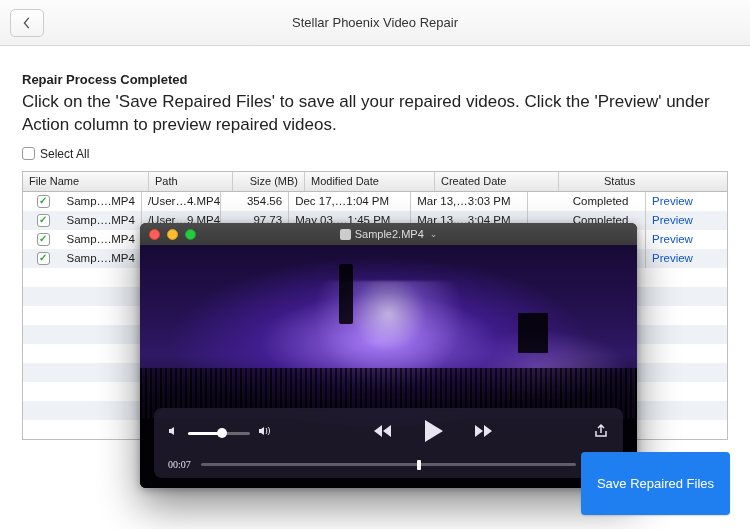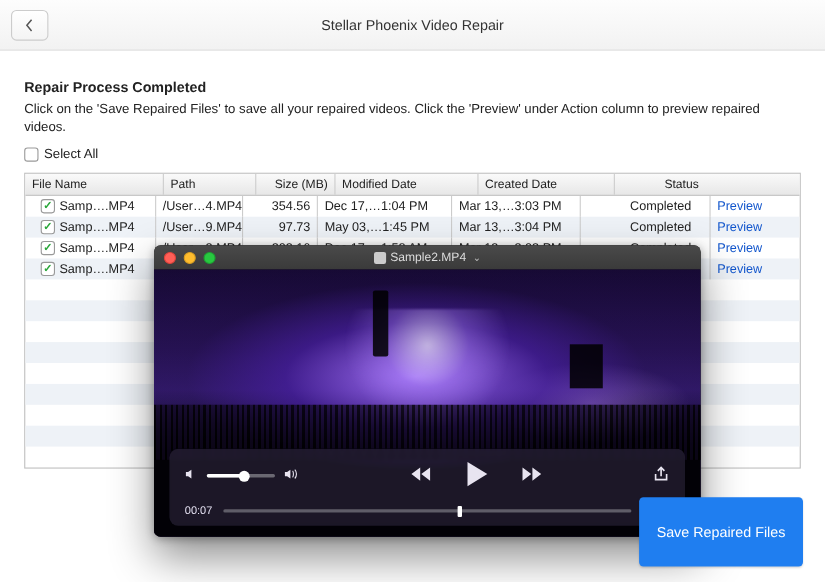--- a/index.html
+++ b/index.html
@@ -8,40 +8,40 @@
   
   .titlebar { height: 46px; background: linear-gradient(#fdfdfd,#f2f2f2); border-bottom: 1px solid #d9d9d9; display: flex; align-items: center; position: relative; }
   .titlebar .title { position: absolute; left: 0; right: 0; text-align: center; font-size: 13px; color: #333; }
   .back-btn { width: 34px; height: 28px; margin-left: 10px; border: 1px solid #ccc; border-radius: 5px; background: linear-gradient(#fff,#f4f4f4); display:flex; align-items:center; justify-content:center; position:relative; z-index:2; }
   .back-btn svg { width:10px; height:12px; }
   .toolbar-wrap { position:absolute; left:50%; transform:translateX(-50%); bottom:4px; display:flex; gap:8px; z-index:2; }
 
   
   .content { padding: 26px 18px 0 22px; }
   .h1 { font-size: 13px; font-weight: bold; margin-bottom: 4px; }
-  .desc { font-size: 12px; color:#222; line-height:1.35; max-width: 690px; }
+  .desc { font-size: 17px; color:#222; line-height:1.35; max-width: 690px; }
   .selectall-row { margin-top: 10px; display:flex; align-items:center; gap:5px; font-size:12px; }
   .chk { width:13px; height:13px; border:1px solid #999; border-radius:3px; background:#fff; display:inline-flex; align-items:center; justify-content:center; }
   .chk.checked::after { content:"✓"; font-size:10px; color:#2aa63a; font-weight:bold; line-height:1; }
 
   
   .table { margin-top:10px; border:1px solid #bfbfbf; width: 706px; background:#fff; overflow:hidden; }
   .thead { display:flex; background:linear-gradient(#fafafa,#e7e7e7); border-bottom:1px solid #bbb; height:20px; font-size:11px; color:#222; }
   .th, .td { border-right:1px solid #ccc; padding:3px 6px; display:flex; align-items:center; overflow:hidden; white-space:nowrap; text-overflow:ellipsis; }
   .th:last-child, .td:last-child { border-right:none; }
   .c-file { width:126px; }
   .c-path { width:84px; }
   .c-size { width:72px; justify-content:flex-end; }
   .c-mod  { width:130px; }
   .c-crt  { width:124px; }
   .c-stat { width:84px;margin-left:39px; }
   .c-act  { width:86px; }
   .tbody .tr { display:flex; height:19px; font-size:11.5px; }
   .tbody .tr.alt { background:#eef2f7; }
-  .td.c-file { gap:4px; padding-left:14px; }
+  .td.c-file { gap:17px; padding-left:14px; }
   .link { color:#1155cc; cursor:pointer; }
   .emptyrow { height:19px; }
   .emptyrow.alt { background:#eef2f7; }
 
   
   .player { position:absolute; left:140px; top:223px; width:497px; height:265px; border-radius:6px; overflow:hidden; box-shadow:0 18px 40px rgba(0,0,0,.45), 0 2px 8px rgba(0,0,0,.3); background:#111; }
   .player-titlebar { height:22px; background:linear-gradient(#4a4a4a,#3a3a3a); display:flex; align-items:center; position:relative; }
   .traffic { display:flex; gap:7px; margin-left:9px; }
   .traffic .dot { width:11px; height:11px; border-radius:50%; }
   .dot.red { background:#ff5f57; border:1px solid #e1433b; }
@@ -59,21 +59,21 @@
     }
   
   .crowd { position:absolute; left:0; right:0; bottom:70px; height:50px; background:
     repeating-linear-gradient(90deg, rgba(0,0,0,.9) 0 2px, rgba(20,10,40,.6) 2px 5px),
     linear-gradient(0deg, #000, rgba(0,0,0,.3)); opacity:.9; }
   .stage { position:absolute; left:30%; top:15%; width:40%; height:45%; background:
     radial-gradient(circle at 50% 30%, rgba(255,255,255,.6), rgba(180,140,255,.3) 30%, transparent 60%); filter:blur(1px); }
   .rig { position:absolute; left:40%; top:8%; width:14px; height:60px; background:rgba(0,0,0,.85); border-radius:2px; }
   .rig2 { position:absolute; right:18%; top:28%; width:30px; height:40px; background:rgba(0,0,0,.85); }
 
-  .controls { position:absolute; left:14px; right:14px; bottom:10px; height:70px; background:rgba(60,50,80,.45); border-radius:8px; backdrop-filter:blur(2px); display:flex; flex-direction:column; justify-content:space-between; padding:10px 14px 8px; }
+  .controls { position:absolute; left:14px; right:14px; bottom:10px; height:70px; background:rgba(60,50,80,.45); border-radius:8px; backdrop-filter:blur(2px); display:flex; flex-direction:column; justify-content:space-between; padding:10px 14px 8px;font-family:Liberation Serif, serif; }
   .ctrl-row { display:flex; align-items:center; justify-content:space-between; }
   .vol { display:flex; align-items:center; gap:8px; }
   .vol .track { width:62px; height:3px; background:rgba(255,255,255,.35); border-radius:2px; position:relative; }
   .vol .fill { position:absolute; left:0; top:0; bottom:0; width:55%; background:#fff; border-radius:2px; }
   .vol .thumb { position:absolute; left:55%; top:50%; transform:translate(-50%,-50%); width:10px; height:10px; background:#fff; border-radius:50%; }
   .transport { display:flex; align-items:center; gap:26px; }
   .transport svg { fill:#e8e4f0; }
   .share svg { fill:none; stroke:#e8e4f0; stroke-width:1.5; }
   .time-row { display:flex; align-items:center; gap:10px; font-size:10px; color:#e3dff0; }
   .scrub { flex:1; height:3px; background:rgba(255,255,255,.3); border-radius:2px; position:relative; }

